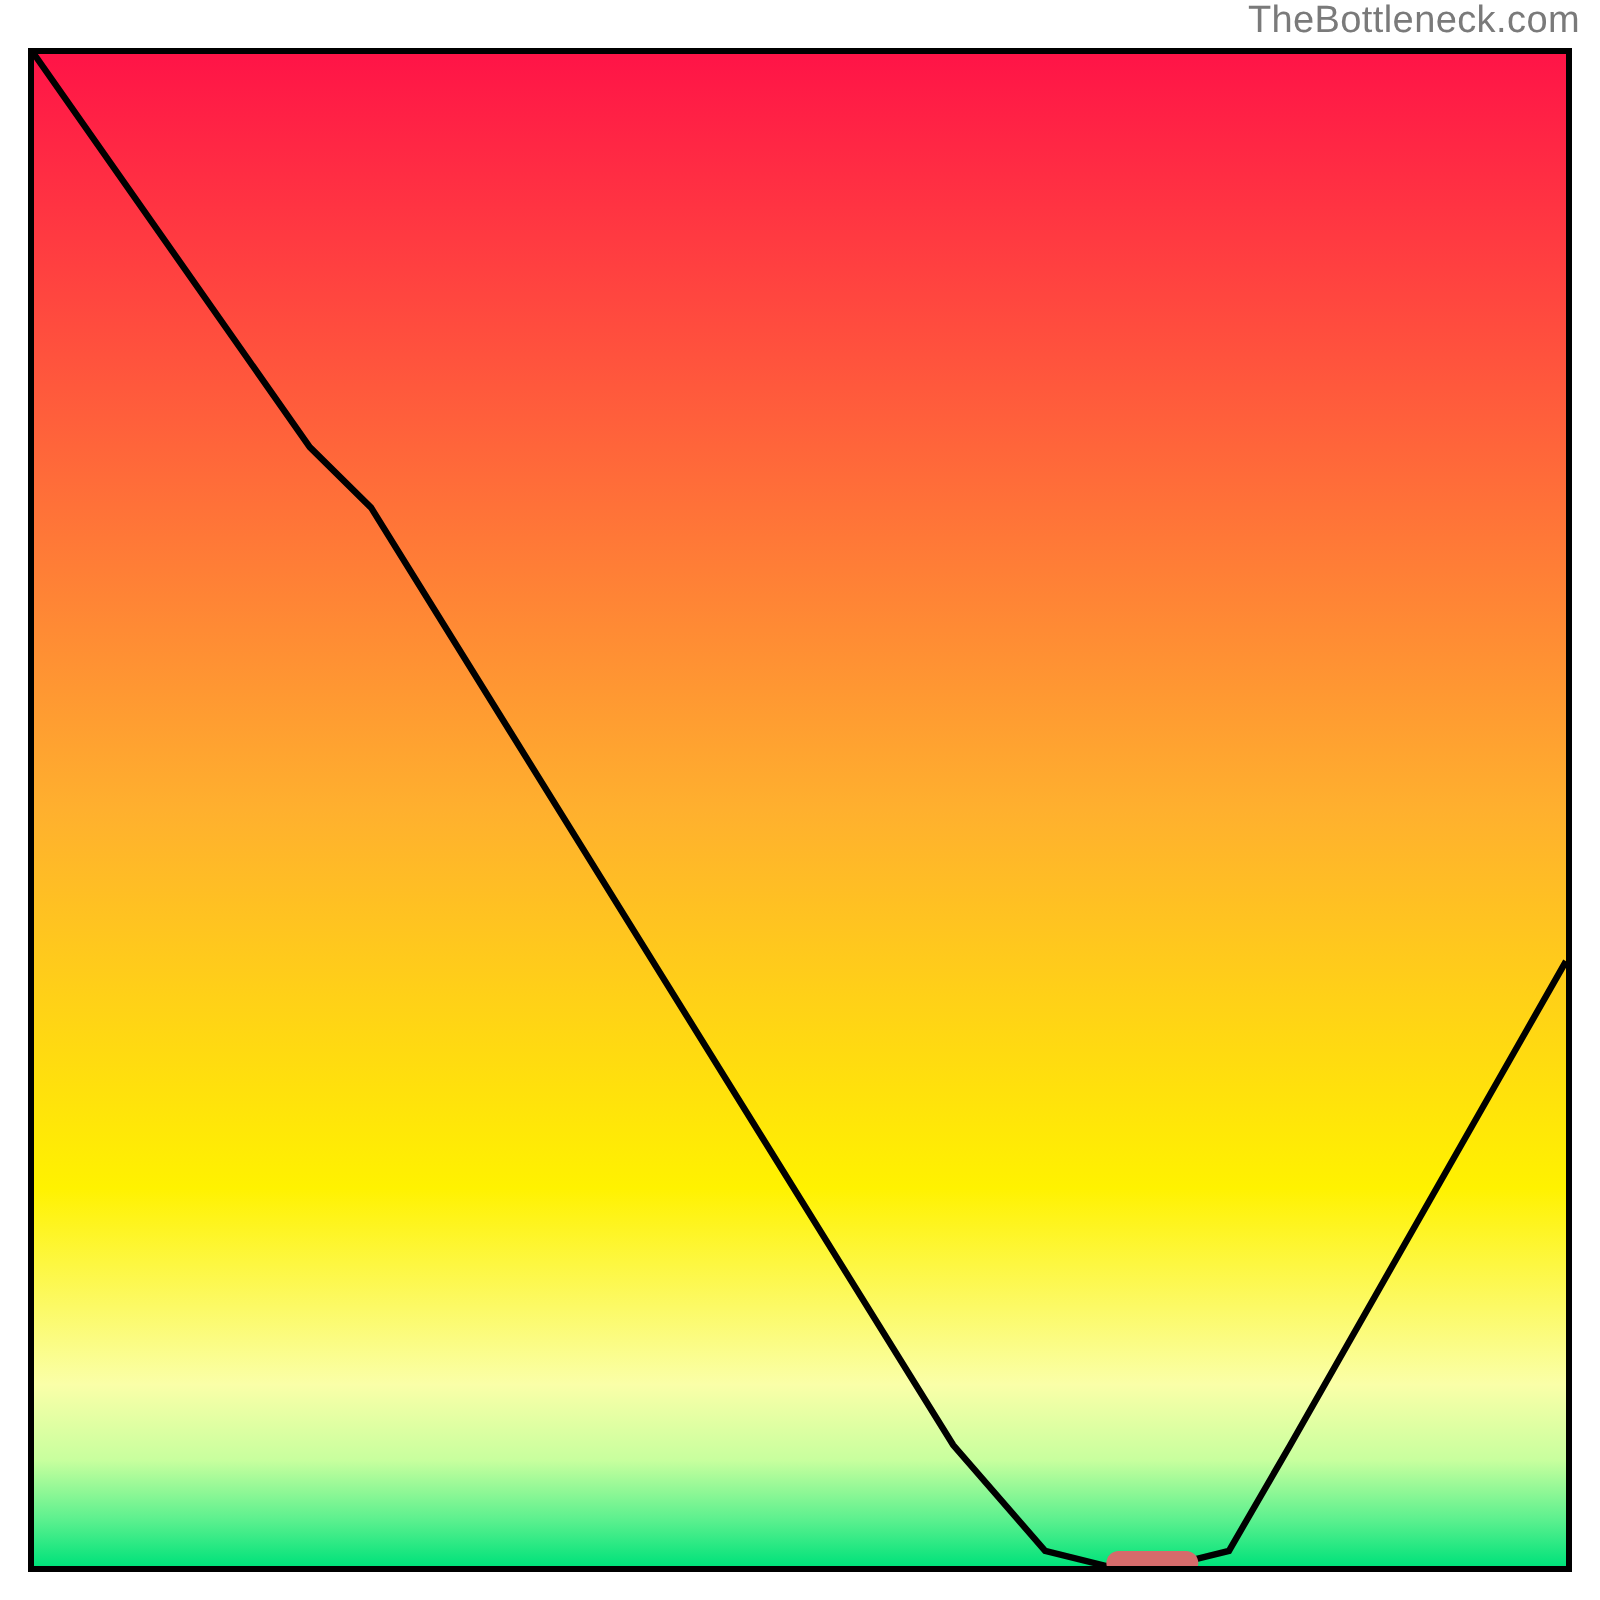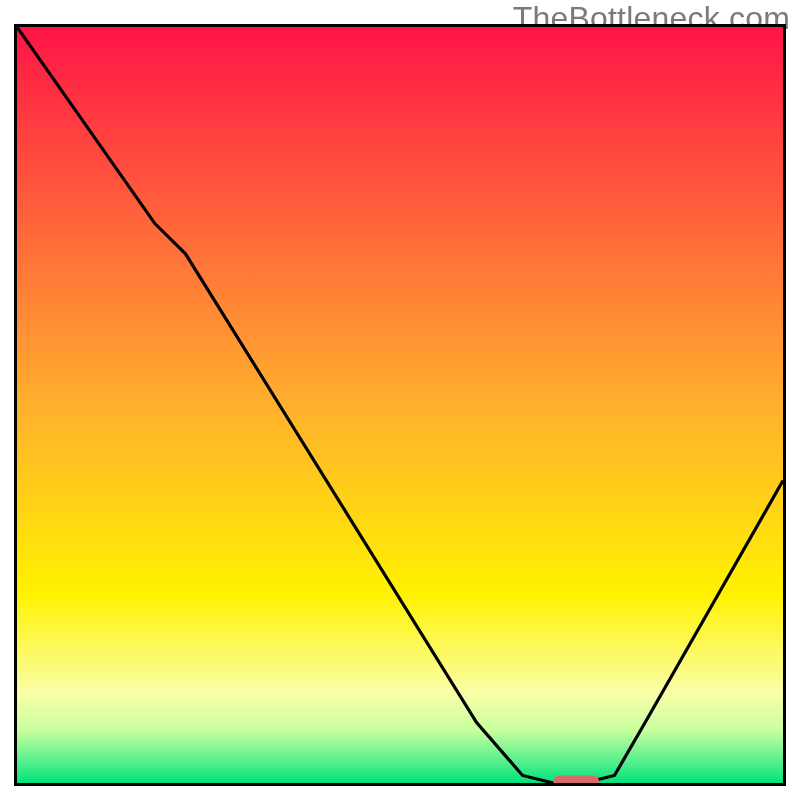--- a/index.html
+++ b/index.html
@@ -13,21 +13,21 @@
   .frame {
     position: relative;
     width: 800px;
     height: 800px;
   }
   .watermark {
     position: absolute;
     top: 0;
     right: 10px;
     color: #7a7a7a;
-    font-size: 32px;
+    font-size: 19px;
     font-weight: 400;
     letter-spacing: 0.2px;
   }
   .plot {
     position: absolute;
     left: 14px;
     right: 14px;
     top: 24px;
     bottom: 14px;
     border: 3px solid #000;

